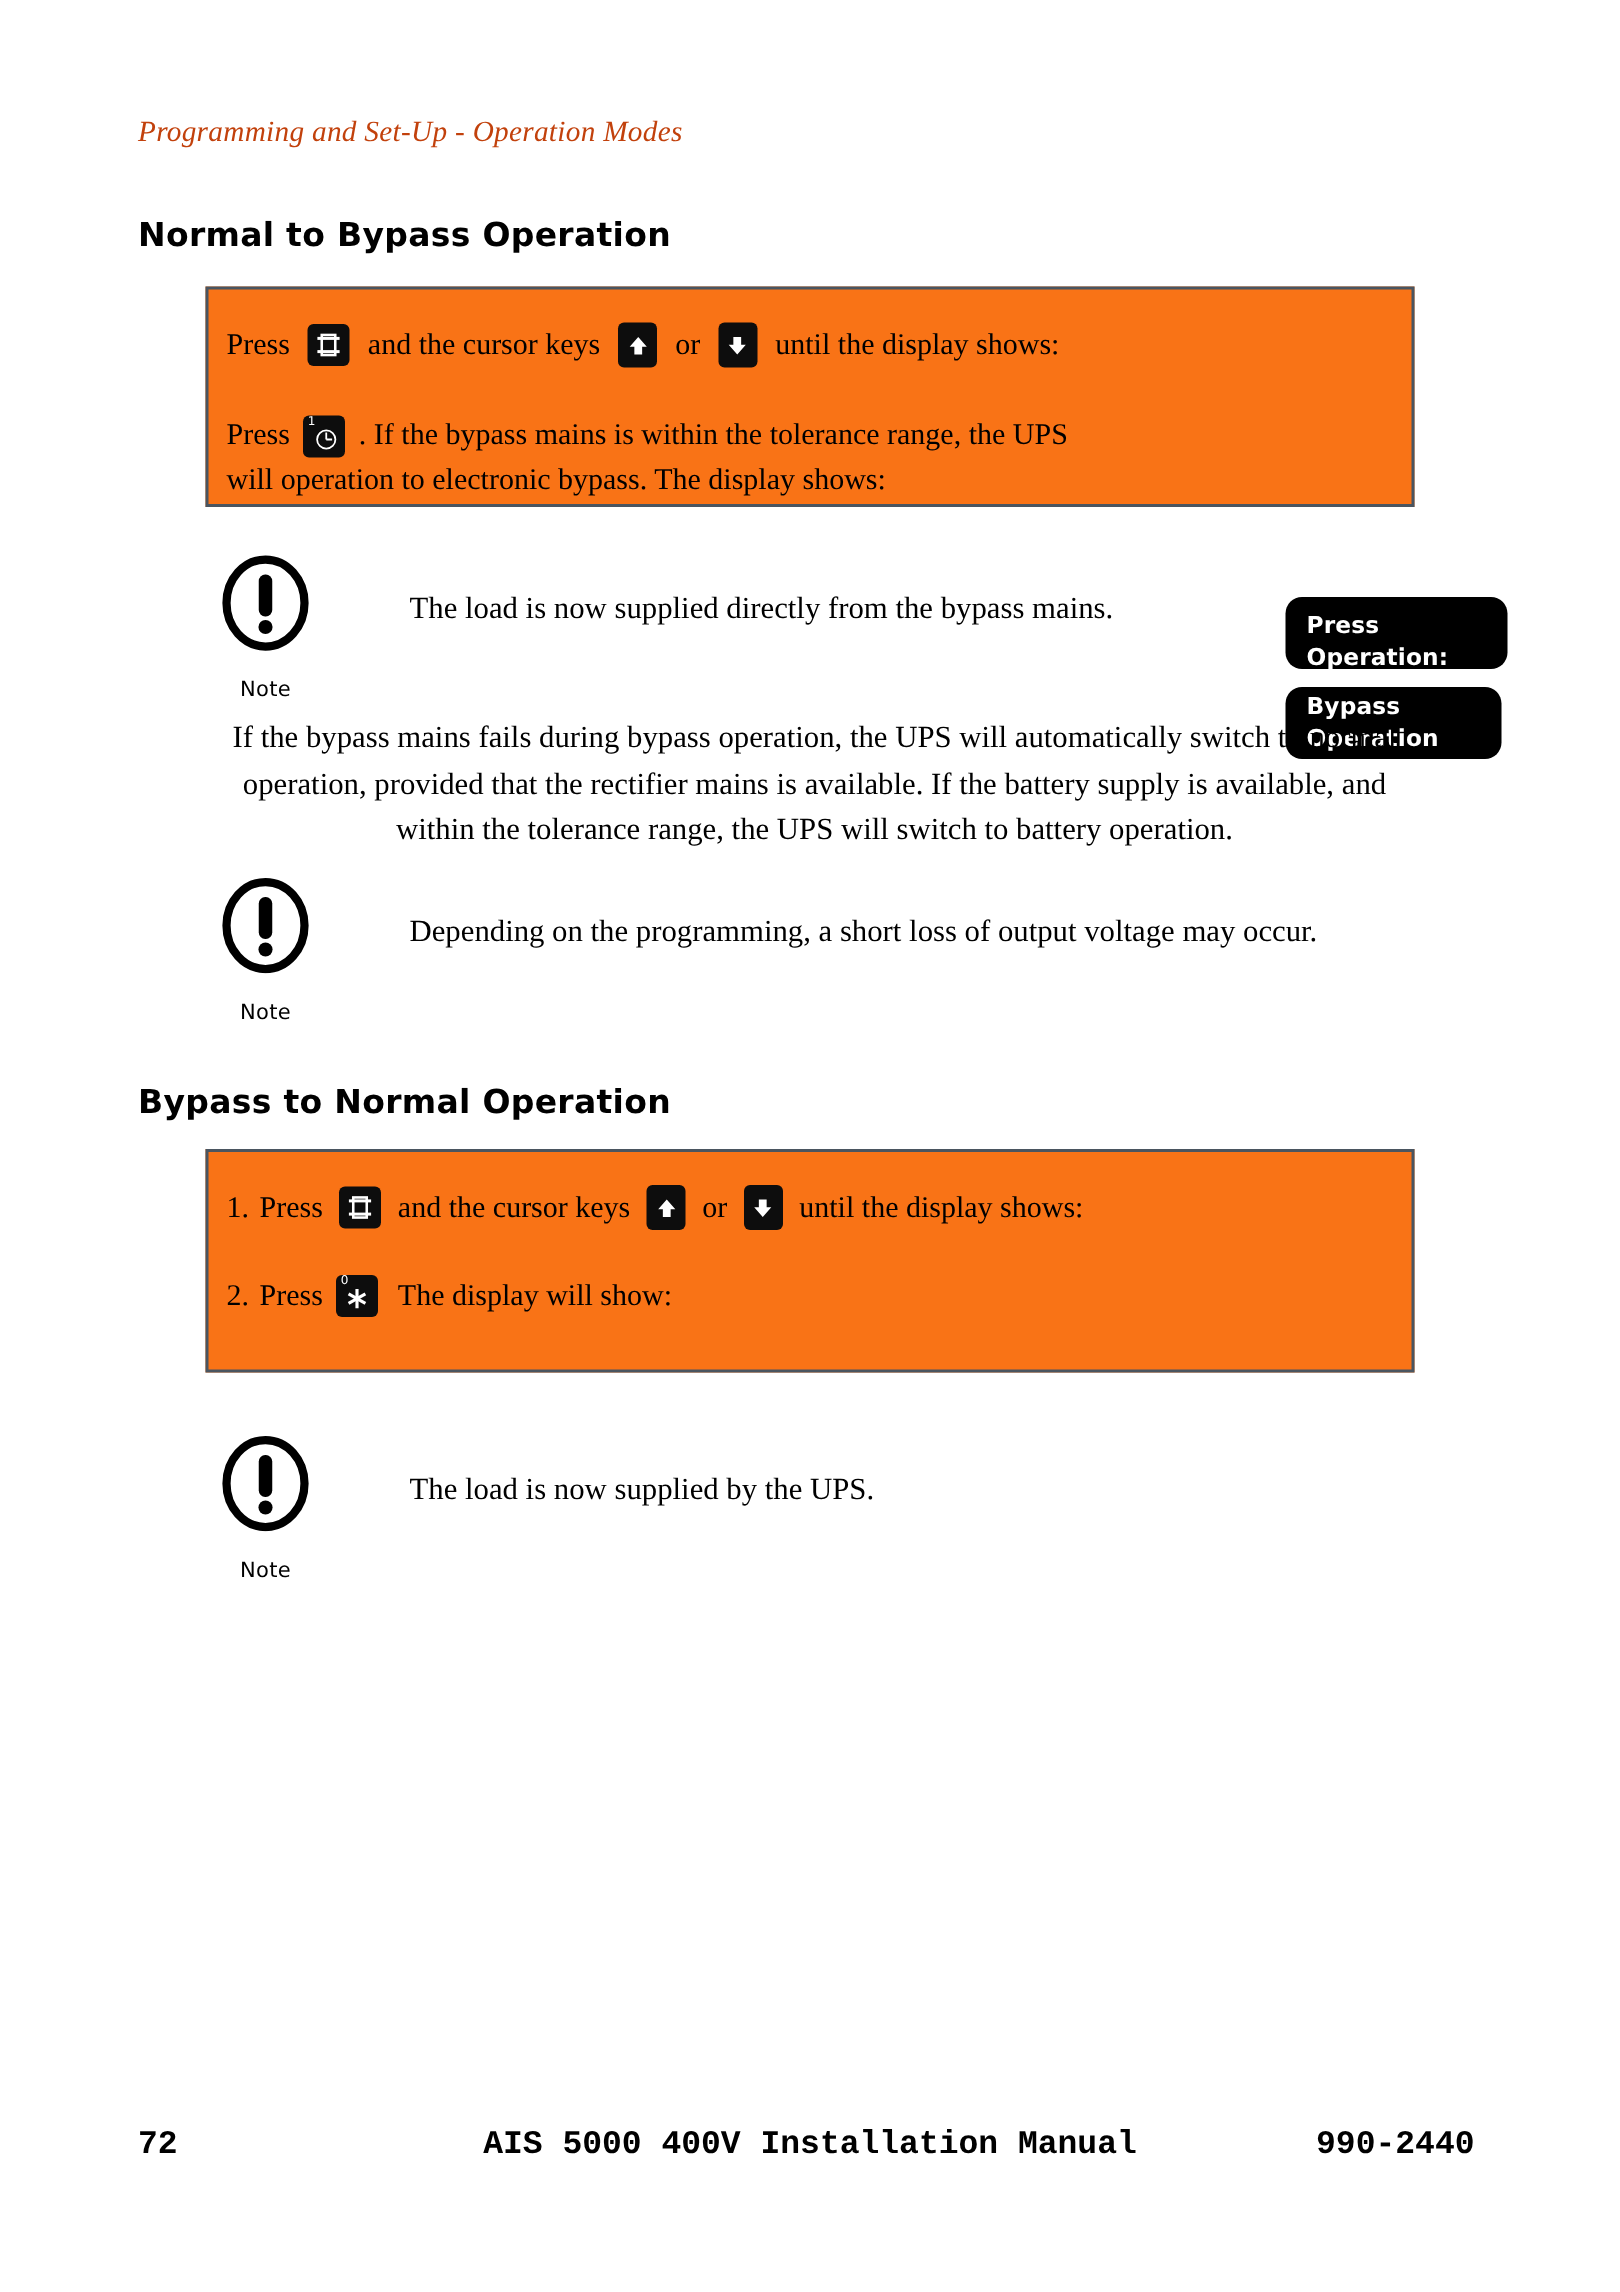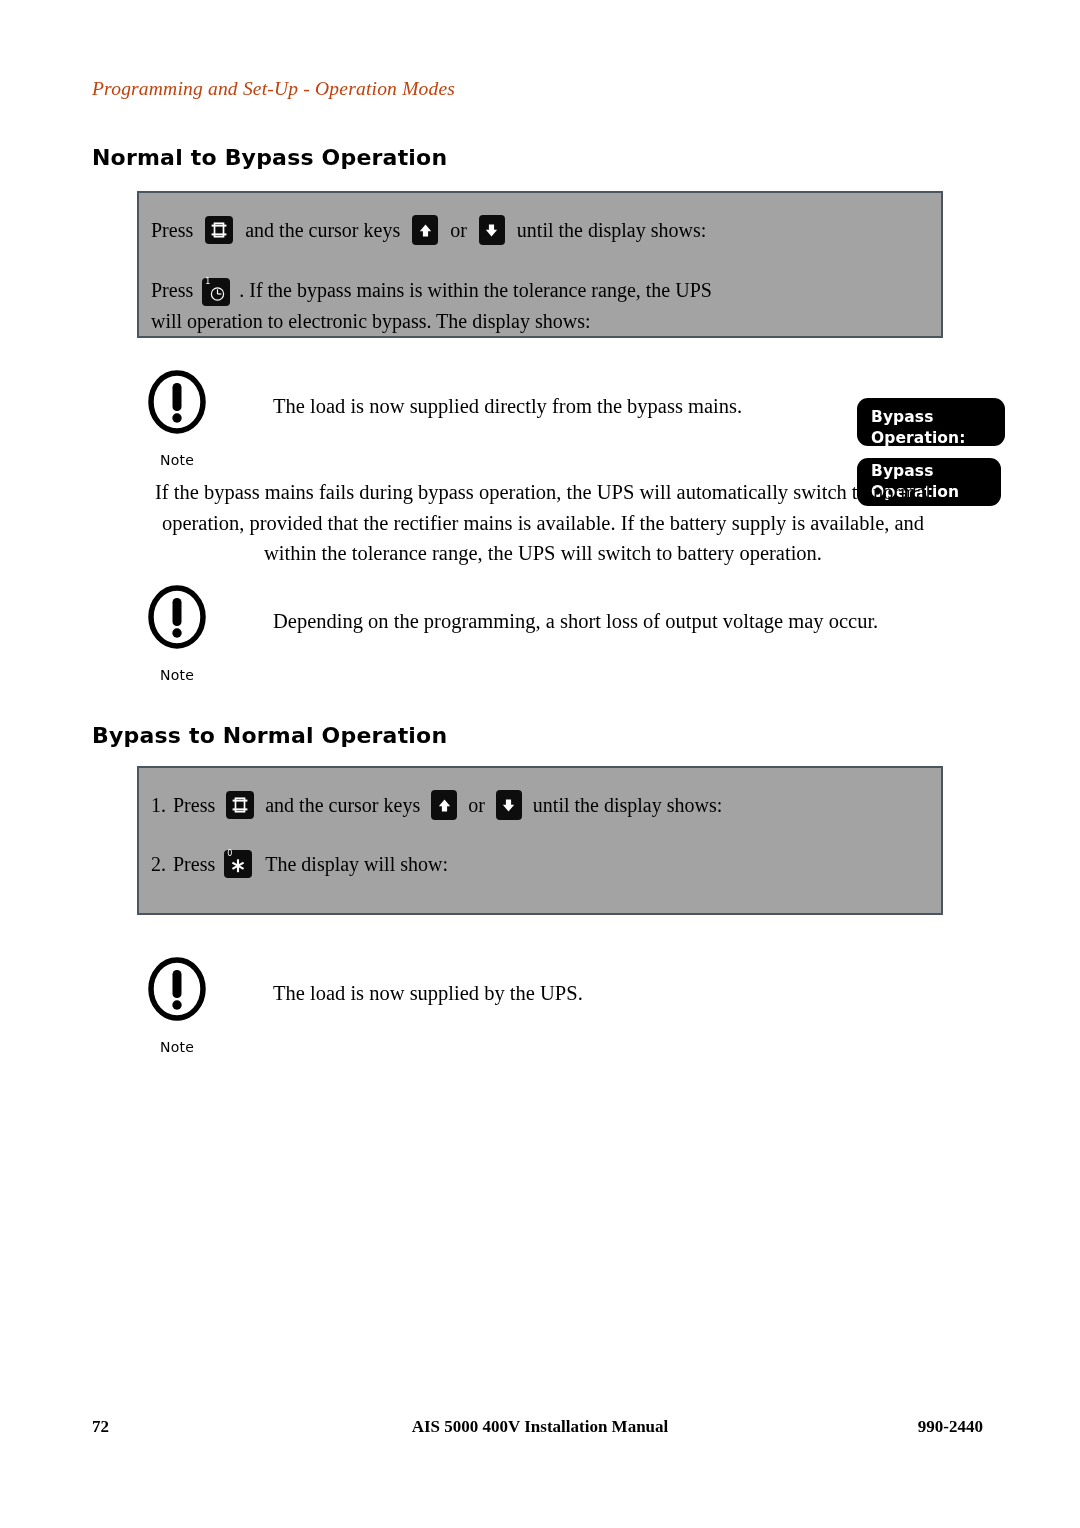--- a/index.html
+++ b/index.html
@@ -46,21 +46,21 @@
     white-space: nowrap;
   }
   #heading-normal-to-bypass { top: 145px; }
   #heading-bypass-to-normal { top: 723px; }
 
   
   .proc-box {
     position: absolute;
     left: 137px;
     border: 2px solid #4a5560;
-    background: #a3a3a3;
+    background: #f97316;
     box-sizing: border-box;
   }
   #proc-box-1 { top: 191px; width: 806px; height: 147px; }
   #proc-box-2 { top: 766px; width: 806px; height: 149px; }
 
   .proc-line {
     position: absolute;
     display: flex;
     align-items: center;
     font-family: "Liberation Serif", serif;
@@ -172,23 +172,23 @@
     color: #000;
   }
 
   
   .footer {
     position: absolute;
     left: 0;
     right: 0;
     top: 1417px;
     height: 26px;
-    font-family: Liberation Serif, serif;
+    font-family: Liberation Mono, monospace;
     font-weight: bold;
-    font-size: 17px;
+    font-size: 22px;
     color: #000;
   }
   .footer .f-page { position: absolute; left: 92px; top: 0; }
   .footer .f-title { position: absolute; left: 0; right: 0; top: 0; text-align: center; }
   .footer .f-doc { position: absolute; right: 97px; top: 0; }
 </style>
 </head>
 <body>
 
 <div class="page">
@@ -228,21 +228,21 @@
         <span class="sup">1</span>
         <svg width="17" height="17" viewBox="0 0 17 17" aria-hidden="true" style="margin-top:3px;margin-left:2px;">
           <circle cx="8.5" cy="9" r="6.1" fill="none" stroke="#ffffff" stroke-width="1.2"></circle>
           <line x1="8.5" y1="9" x2="8.5" y2="4.3" stroke="#ffffff" stroke-width="1.2"></line>
           <line x1="8.5" y1="9" x2="12.4" y2="9" stroke="#ffffff" stroke-width="1.2"></line>
         </svg>
       </span><span>. If the bypass mains is within the tolerance range, the UPS will operation to electronic bypass. The display shows:</span>
     </div>
 
     <div class="lcd" id="lcd-1">
-      <div>Bypass Operation:</div>
+      <div>Press Operation:</div>
       <div>OFF</div>
     </div>
 
     <div class="lcd center" id="lcd-2">
       <div>Bypass Operation</div>
     </div>
 
   </div>
 
   <div class="note-block" id="note-1">

